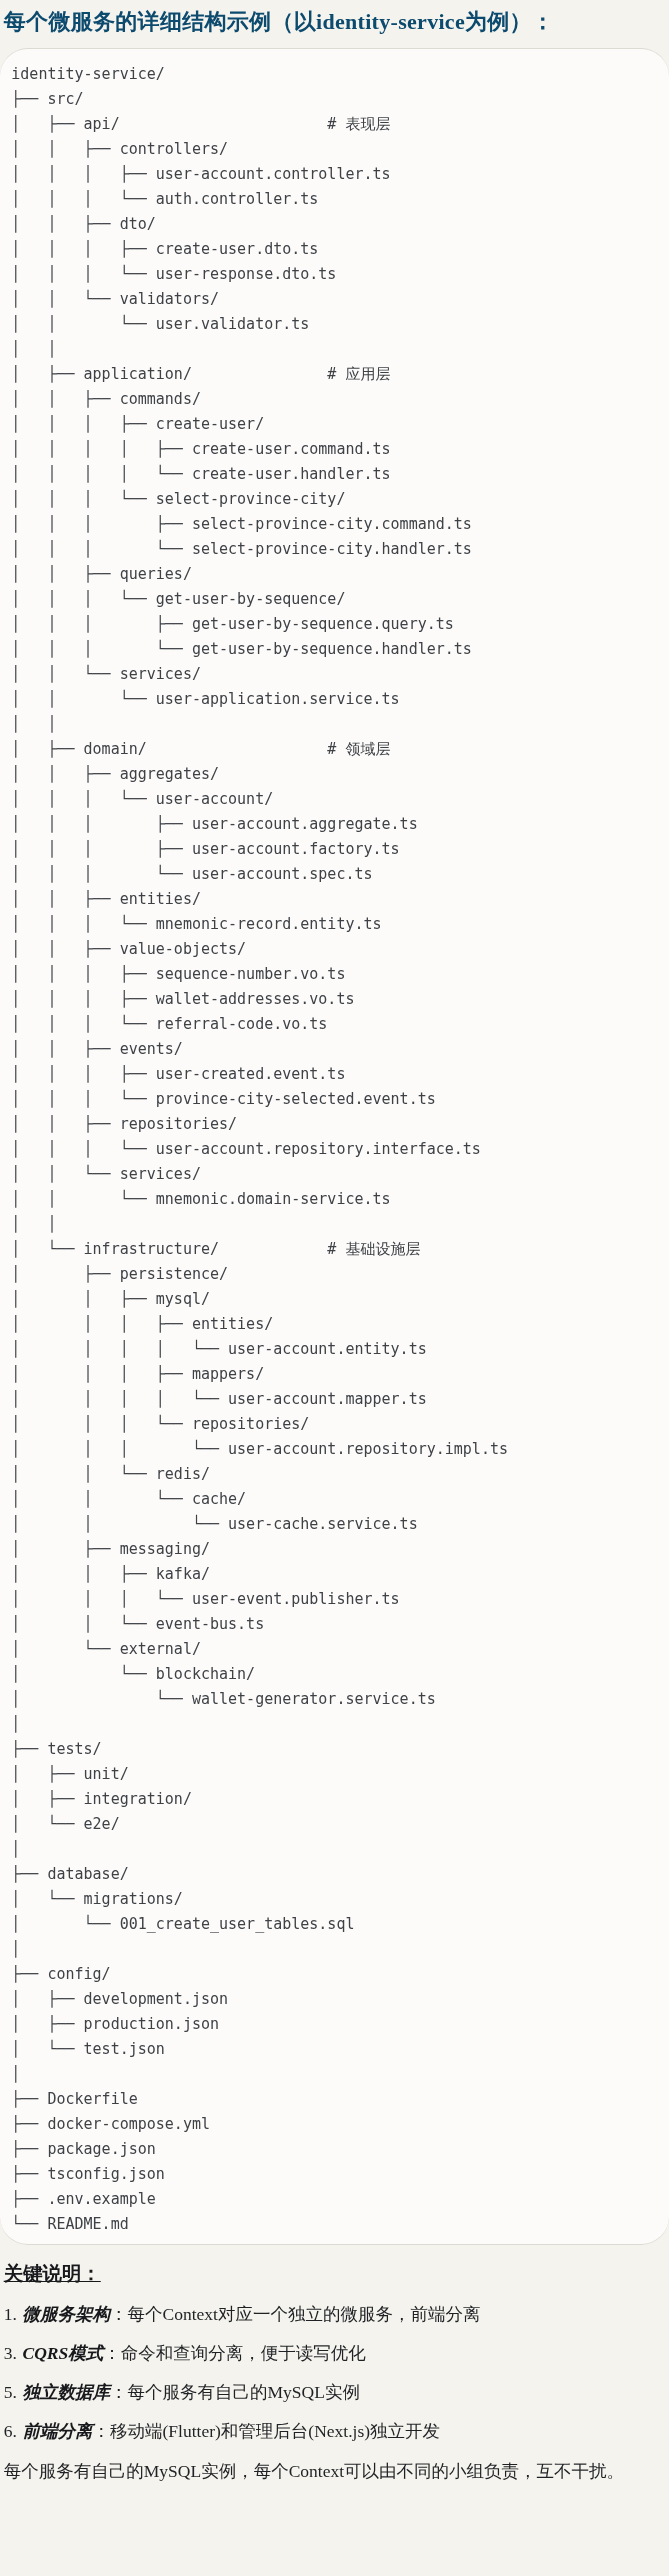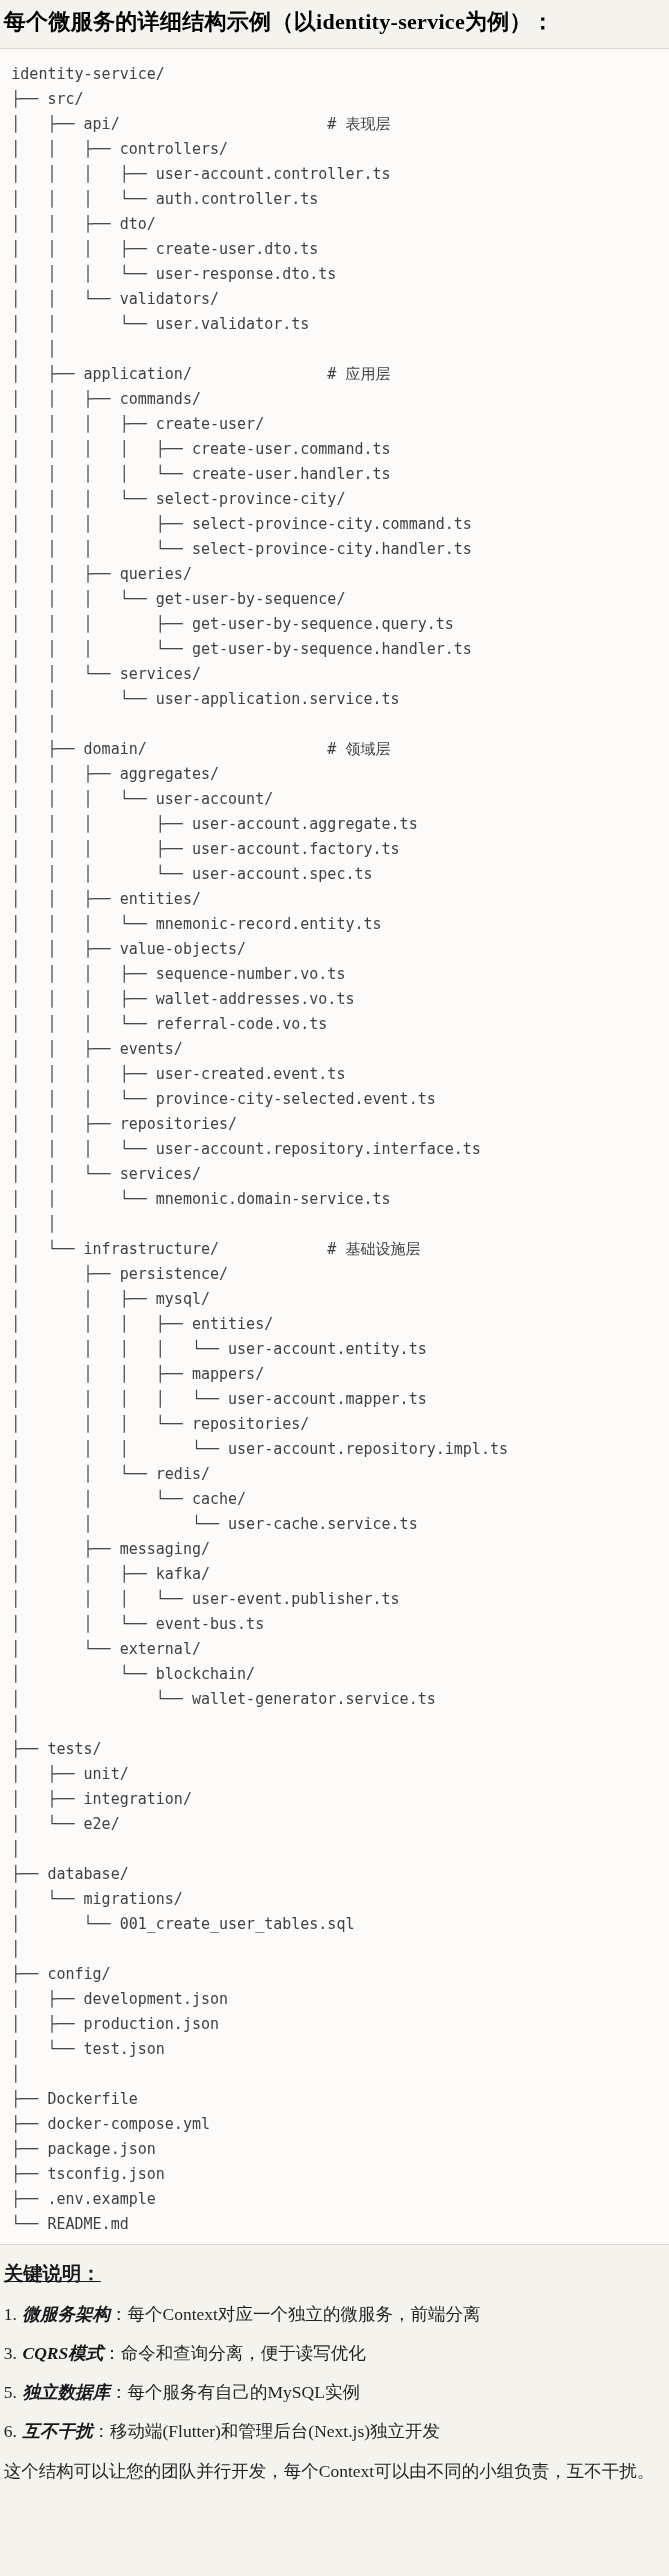--- a/index.html
+++ b/index.html
@@ -8,29 +8,30 @@
     background:#f5f3ee;
     font-family:"Liberation Serif","DejaVu Serif",serif;
     color:#1f2225;
   }
   .page-title{
     margin:0;
     padding:8.1px 10px 12px 3.8px;
     font-size:22px;
     line-height:27.5px;
     font-weight:700;
-    color:#000000;
+    color:#0c4a6e;
     letter-spacing:0.3px;
   }
   .tree-wrap{
     background:#fcfbf9;
     border-top:1.3px solid #dcdad3;
     border-bottom:1.3px solid #dcdad3;
     padding:13.8px 5px 6.3px 11.3px;
     overflow:hidden;
+    border-radius:28px;
   }
   .tree{
     margin:0;
     font-family:"DejaVu Sans Mono","Liberation Mono",monospace;
     font-size:15px;
     line-height:25px;
     color:#3e4247;
     white-space:pre;
   }
   .notes{
@@ -165,17 +166,17 @@
   <h2 class="notes-heading">关键说明：</h2>
 
   <div class="note-item"><span class="note-num">1.</span><span class="note-label">微服务架构</span><span class="note-desc">：每个Context对应一个独立的微服务，前端分离</span></div>
 
 
   <div class="note-item"><span class="note-num">3.</span><span class="note-label">CQRS模式</span><span class="note-desc">：命令和查询分离，便于读写优化</span></div>
 
 
   <div class="note-item"><span class="note-num">5.</span><span class="note-label">独立数据库</span><span class="note-desc">：每个服务有自己的MySQL实例</span></div>
 
-  <div class="note-item"><span class="note-num">6.</span><span class="note-label">互不干扰</span><span class="note-desc">：移动端(Flutter)和管理后台(Next.js)独立开发</span></div>
+  <div class="note-item"><span class="note-num">6.</span><span class="note-label">前端分离</span><span class="note-desc">：移动端(Flutter)和管理后台(Next.js)独立开发</span></div>
 
-  <p class="closing">这个结构可以让您的团队并行开发，每个Context可以由不同的小组负责，互不干扰。</p>
+  <p class="closing">每个服务有自己的MySQL实例，每个Context可以由不同的小组负责，互不干扰。</p>
 </section>
 
 
 </body></html>

